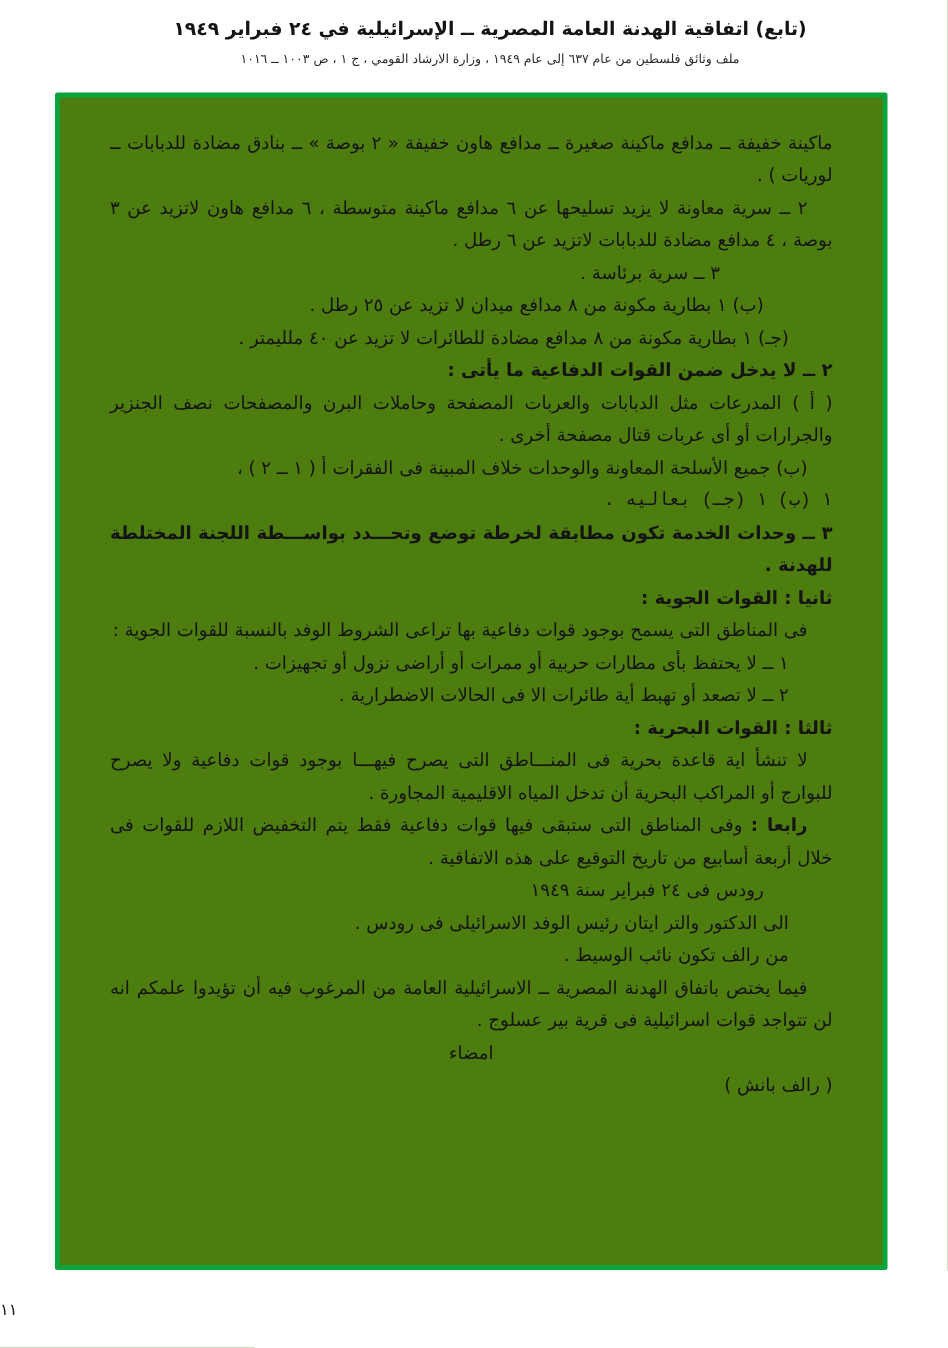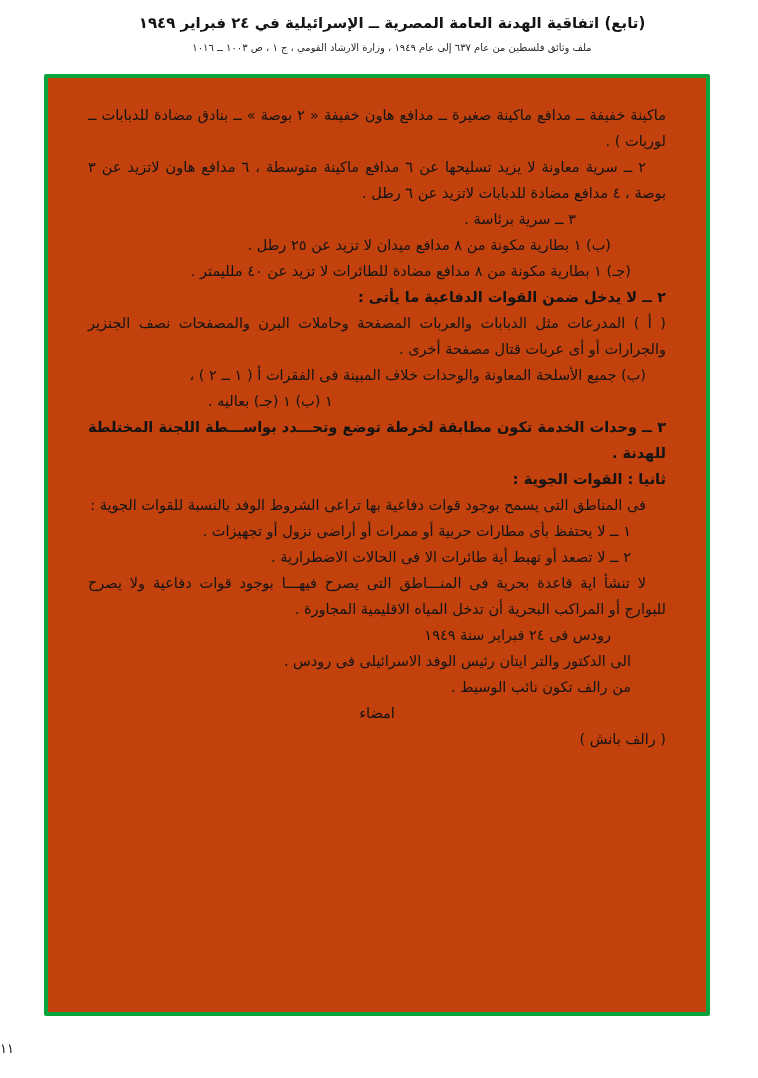--- a/index.html
+++ b/index.html
@@ -15,21 +15,21 @@
   .doc-title  { font-size:15px; font-weight:700; }
   .doc-source { margin-top:10px; font-size:10px; color:#2a2a2a; letter-spacing:0.2px; }
 
   
   .frame {
     position:absolute; left:44px; top:74px;
     width:666px; height:942px;
     border:4px solid #0aa33c;
     border-radius:2px;
     overflow:hidden;
-    background:#c2410c;
+    background:#4d7c0f;
   }
   .content {
     direction:rtl;
     padding:24px 40px 0 40px;
     font-size:14.5px;
     line-height:26px;
     text-align:justify;
     text-justify:inter-word;
   }
   .content p { margin:0; }
@@ -37,21 +37,21 @@
   .b   { font-weight:700; }
   .i20 { text-indent:20px; }
   .i35 { text-indent:35px; }
   .i55 { text-indent:55px; }
   .i90 { text-indent:90px; }
 
   .gap-sm { margin-top:5px; }
   .gap-md { margin-top:13px; }
   .gap-lg { margin-top:24px; }
 
-  .centered-sub { text-align:left; padding-left:120px; }
+  .centered-sub { text-align:right; padding-left:120px;font-family:Liberation Mono, monospace; }
 
   .sig-label { text-align:center; margin-left:64px; margin-top:8px;font-family:Liberation Serif, serif; }
   .sig-name  { text-align:right; margin-left:-22px; margin-top:4px; }
 
   .page-number {
     position:absolute; bottom:22px; left:0; width:100%;
     font-size:13px; color:#1a1a1a;
   }
 </style>
 </head>
@@ -85,30 +85,33 @@
     <p class="b gap-md">٣ ــ وحدات الخدمة تكون مطابقة لخرطة توضع وتحـــدد بواســـطة اللجنة المختلطة للهدنة .</p>
 
     <p class="b gap-lg">ثانيا : القوات الجوية :</p>
 
     <p class="i20 gap-md">فى المناطق التى يسمح بوجود قوات دفاعية بها تراعى الشروط الوفد بالنسبة للقوات الجوية :</p>
 
     <p class="i35 gap-sm">١ ــ لا يحتفظ بأى مطارات حربية أو ممرات أو أراضى نزول أو تجهيزات .</p>
 
     <p class="i35">٢ ــ لا تصعد أو تهبط أية طائرات الا فى الحالات الاضطرارية .</p>
 
+    <p class="b gap-lg">ثالثا : القوات البحرية :</p>
 
     <p class="i20 gap-md">لا تنشأ اية قاعدة بحرية فى المنـــاطق التى يصرح فيهـــا بوجود قوات دفاعية ولا يصرح للبوارج أو المراكب البحرية أن تدخل المياه الاقليمية المجاورة .</p>
 
+    <p class="i20 gap-md"><span class="b">رابعا :</span> <span>وفى المناطق التى ستبقى فيها قوات دفاعية فقط يتم التخفيض اللازم للقوات فى خلال أربعة أسابيع من تاريخ التوقيع على هذه الاتفاقية .</span></p>
 
     <p class="i55 gap-sm">رودس فى ٢٤ فبراير سنة ١٩٤٩</p>
 
     <p class="i35">الى الدكتور والتر ايتان رئيس الوفد الاسرائيلى فى رودس .</p>
 
     <p class="i35">من رالف تكون نائب الوسيط .</p>
 
+    <p class="i20 gap-sm">فيما يختص باتفاق الهدنة المصرية ــ الاسرائيلية العامة من المرغوب فيه أن تؤيدوا علمكم انه لن تتواجد قوات اسرائيلية فى قرية بير عسلوج .</p>
 
     <p class="sig-label">امضاء</p>
     <p class="sig-name">( رالف بانش )</p>
 
   </div>
 </div>
 
 <div class="page-number">١١</div>
 
 </body></html>

